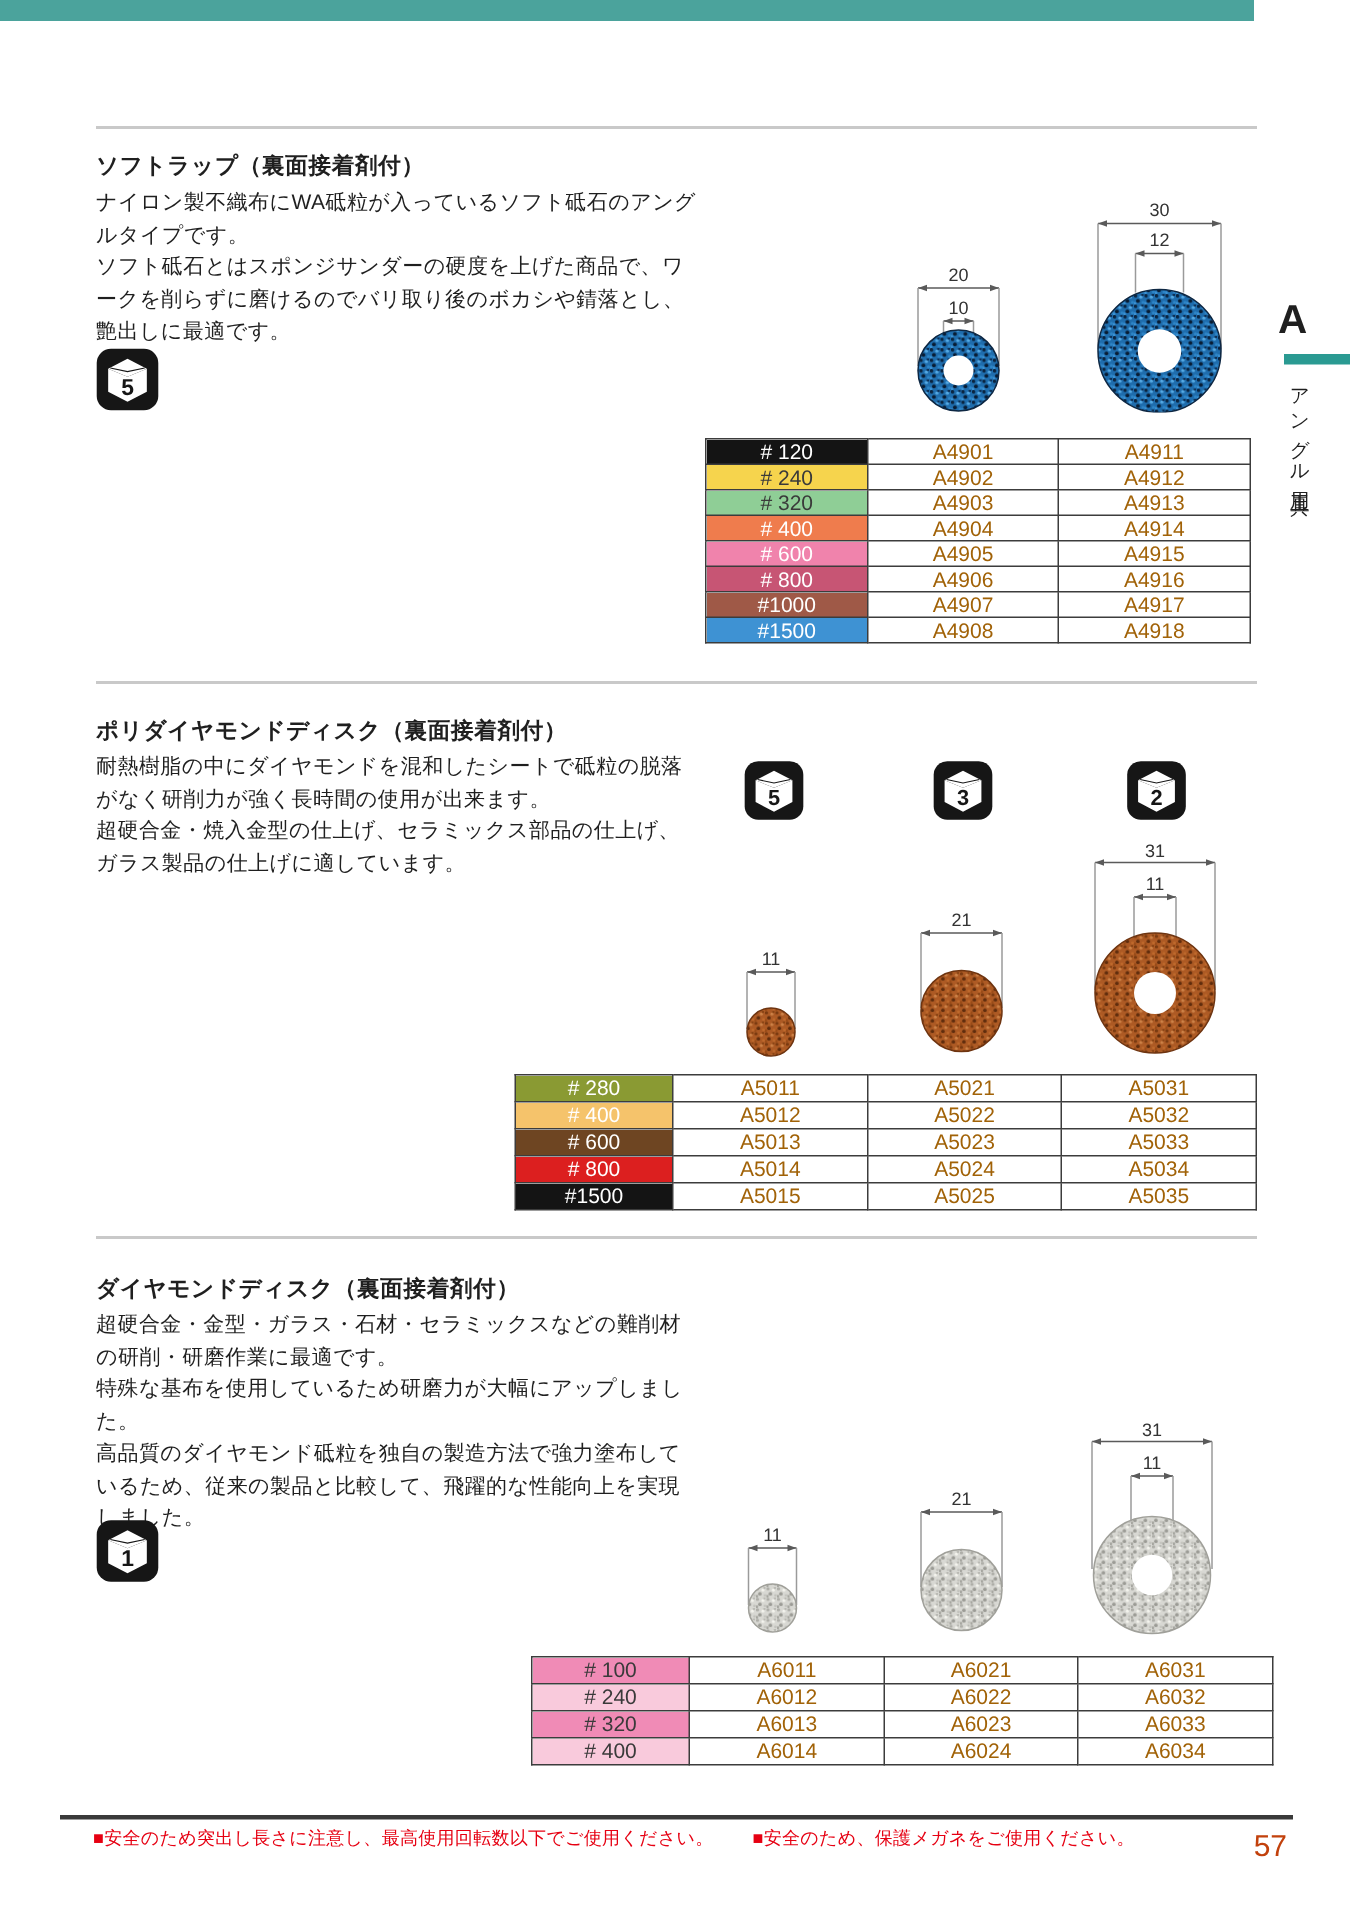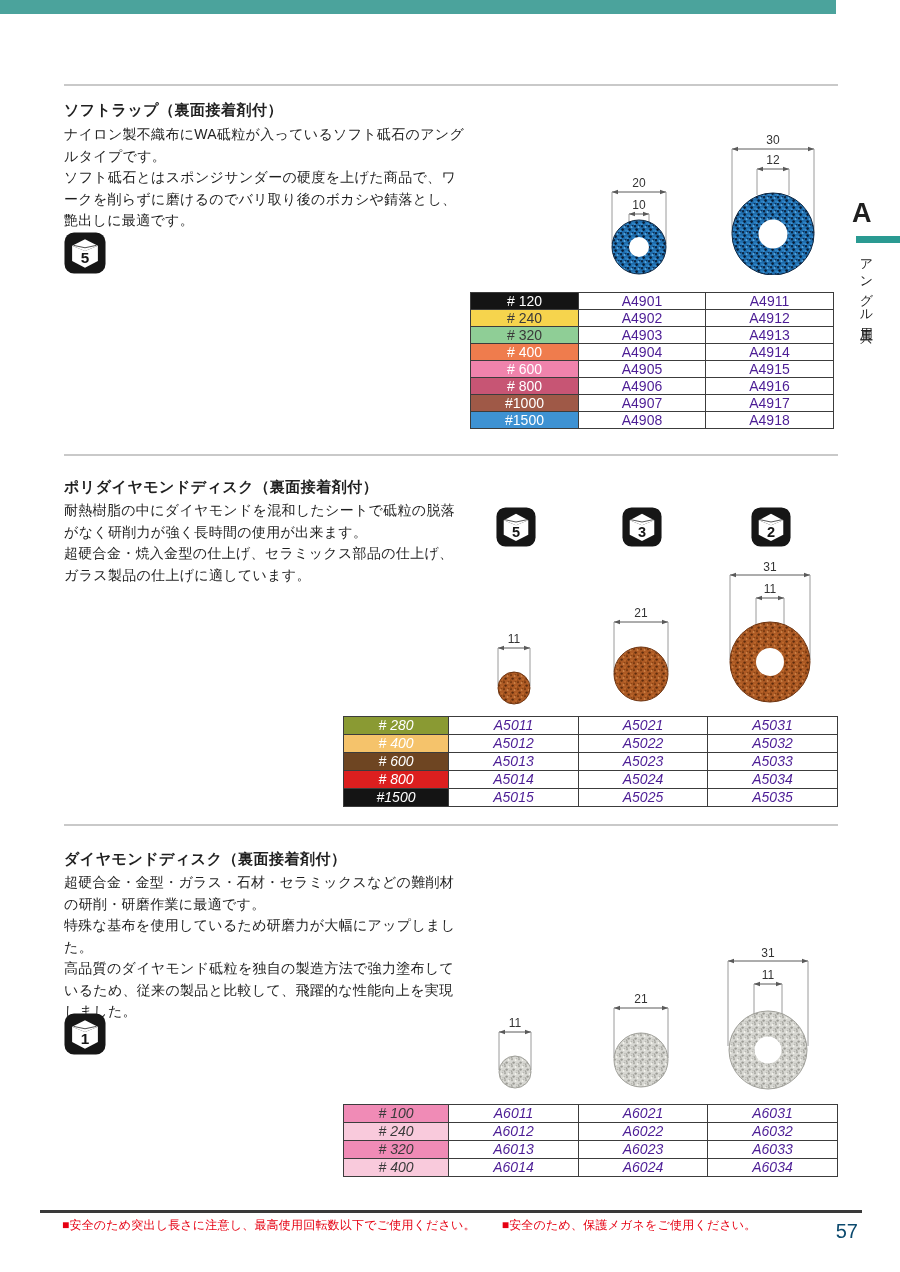--- a/index.html
+++ b/index.html
@@ -17,34 +17,34 @@
 
   .pack-icon{position:absolute;}
 
   .fig{position:absolute;}
   .fig text{font-size:12px;fill:#333;}
   .dim-line{stroke:#5a5a5a;stroke-width:1;}
   .ext-line{stroke:#9a9a9a;stroke-width:1;}
   .arr{fill:#5a5a5a;}
 
   .ctable{position:absolute;border-collapse:collapse;table-layout:fixed;background:#fff;}
-  .ctable td{border:1px solid #3c3c3c;text-align:center;font-size:14px;color:#4c1d95;padding:0;overflow:hidden;white-space:nowrap;}
+  .ctable td{border:1px solid #3c3c3c;text-align:center;font-size:14px;color:#a16207;padding:0;overflow:hidden;white-space:nowrap;}
   .t1 td{height:16px;line-height:16px;text-align:center;}
-  .t2 td,.t3 td{height:17px;line-height:17px;font-style:italic;}
+  .t2 td,.t3 td{height:17px;line-height:17px;}
 
   .sidetab-letter{position:absolute;left:852px;top:198px;width:48px;font-size:27px;font-weight:bold;color:#1f1f1f;}
   .sidetab-bar{position:absolute;left:856px;top:236px;width:44px;height:7px;background:#2a9a92;}
   .sidetab-label{position:absolute;left:857px;top:250px;writing-mode:vertical-rl;font-size:13px;letter-spacing:2px;color:#1f1f1f;}
 
   .footer-line{position:absolute;left:40px;top:1210px;width:822px;height:3px;background:#3a3a3a;}
   .footer-note{position:absolute;left:62px;font-size:12px;color:#e60012;letter-spacing:.2px;}
   .fn1{top:1217px;}
   .fn2{top:1236px;}
   .fn1 .gap{display:inline-block;width:26px;}
-  .page-num{position:absolute;left:814px;top:1220px;width:44px;text-align:right;font-size:20px;color:#0c4a6e;}
+  .page-num{position:absolute;left:814px;top:1220px;width:44px;text-align:right;font-size:20px;color:#c2410c;}
 </style>
 </head>
 <body>
 
 <div id="page">
 
   <svg width="0" height="0" style="position:absolute">
     <defs>
       <pattern id="spk-blue" width="7" height="7" patternUnits="userSpaceOnUse">
         <rect width="7" height="7" fill="#1f6dad"></rect>
@@ -337,21 +337,21 @@
     <text x="42" y="33" text-anchor="middle">11</text>
     <line class="dim-line" x1="28" y1="38" x2="56" y2="38"></line>
     <polygon class="arr" points="28,38 34,35.8 34,40.2"></polygon>
     <polygon class="arr" points="56,38 50,35.8 50,40.2"></polygon>
     <line class="ext-line" x1="28" y1="38" x2="28" y2="68"></line>
     <line class="ext-line" x1="56" y1="38" x2="56" y2="68"></line>
     <circle cx="42" cy="104" r="39" fill="url(#spk-gray)" stroke="#a0a09a" stroke-width="1"></circle>
     <circle cx="42" cy="104" r="13.5" fill="#ffffff"></circle>
   </svg>
 
-  <table class="ctable t3" style="left:343px;top:1104px;width:494px">
+  <table class="ctable t3" style="left:354px;top:1104px;width:494px">
     <colgroup>
         <col style="width:105px">
         <col style="width:130px">
         <col style="width:129px">
         <col style="width:130px">
       </colgroup>
     <tbody>
         <tr>
           <td style="background: rgb(240, 139, 182); color: rgb(58, 58, 58);"># 100</td>
           <td>A6011</td>

